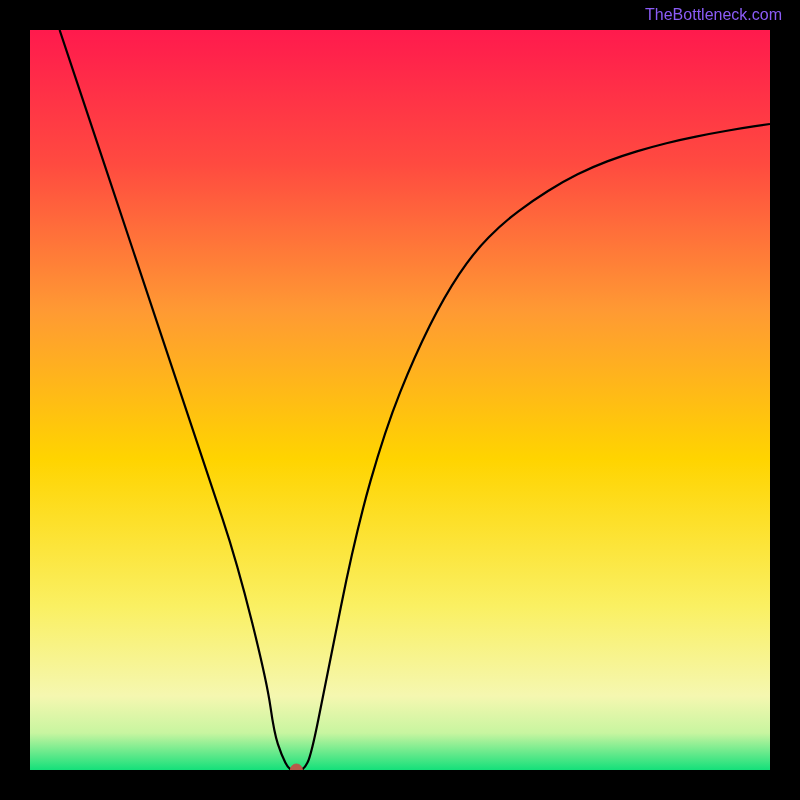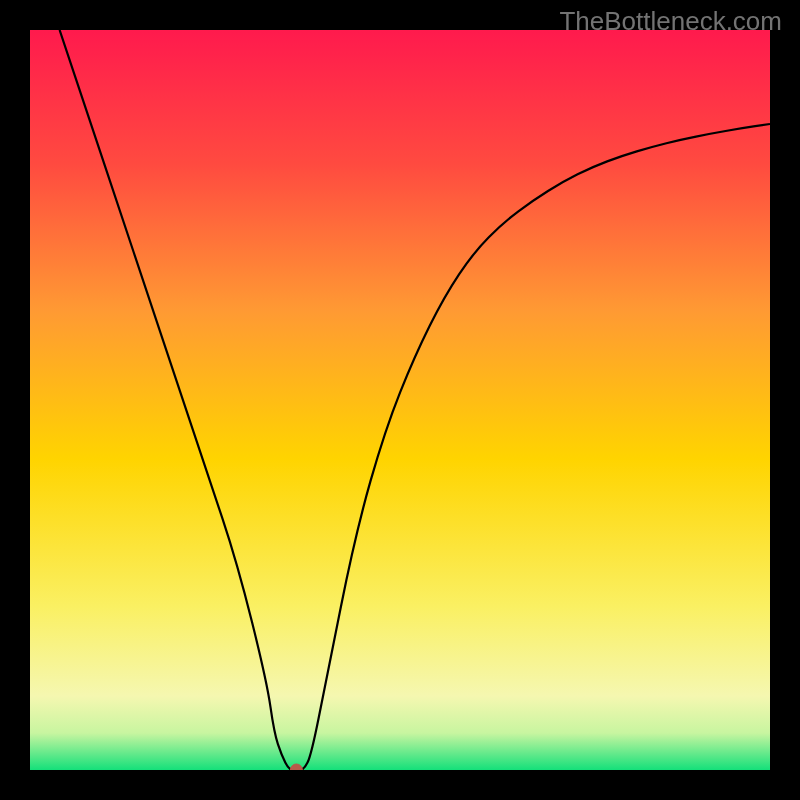--- a/index.html
+++ b/index.html
@@ -8,22 +8,22 @@
     width: 800px;
     height: 800px;
     background: #000;
     position: relative;
     font-family: Arial, sans-serif;
   }
   .watermark {
     position: absolute;
     top: 6px;
     right: 18px;
-    color: #737373;
-    font-size: 26px;
+    color: #8b5cf6;
+    font-size: 16px;
     font-weight: 500;
     z-index: 10;
   }
   .plot-wrap {
     position: absolute;
     left: 30px;
     top: 30px;
     width: 740px;
     height: 740px;
     overflow: hidden;

